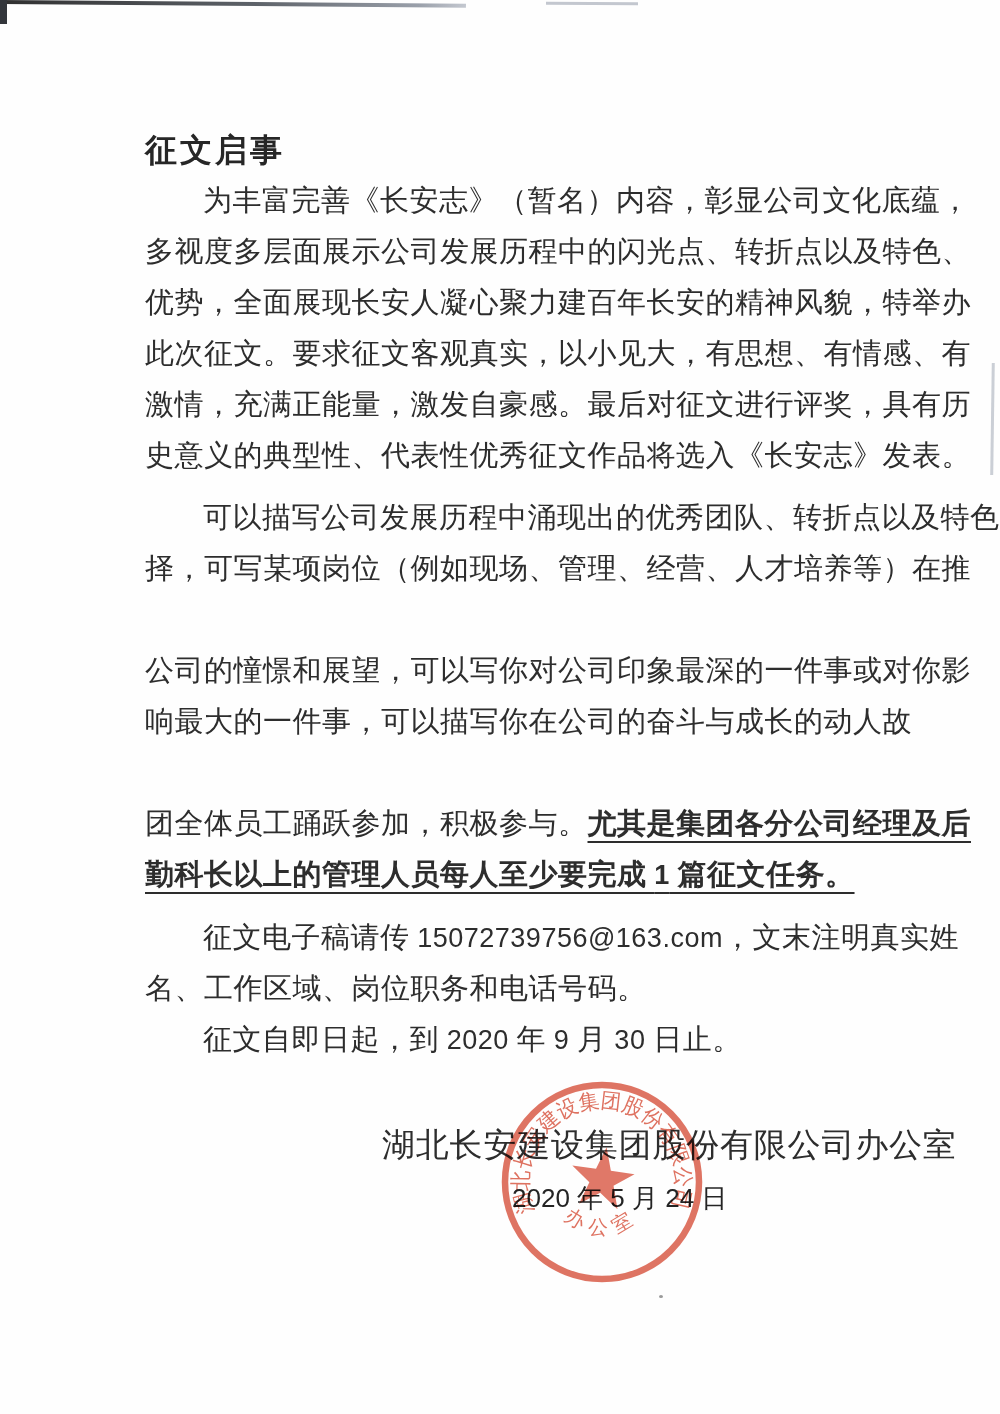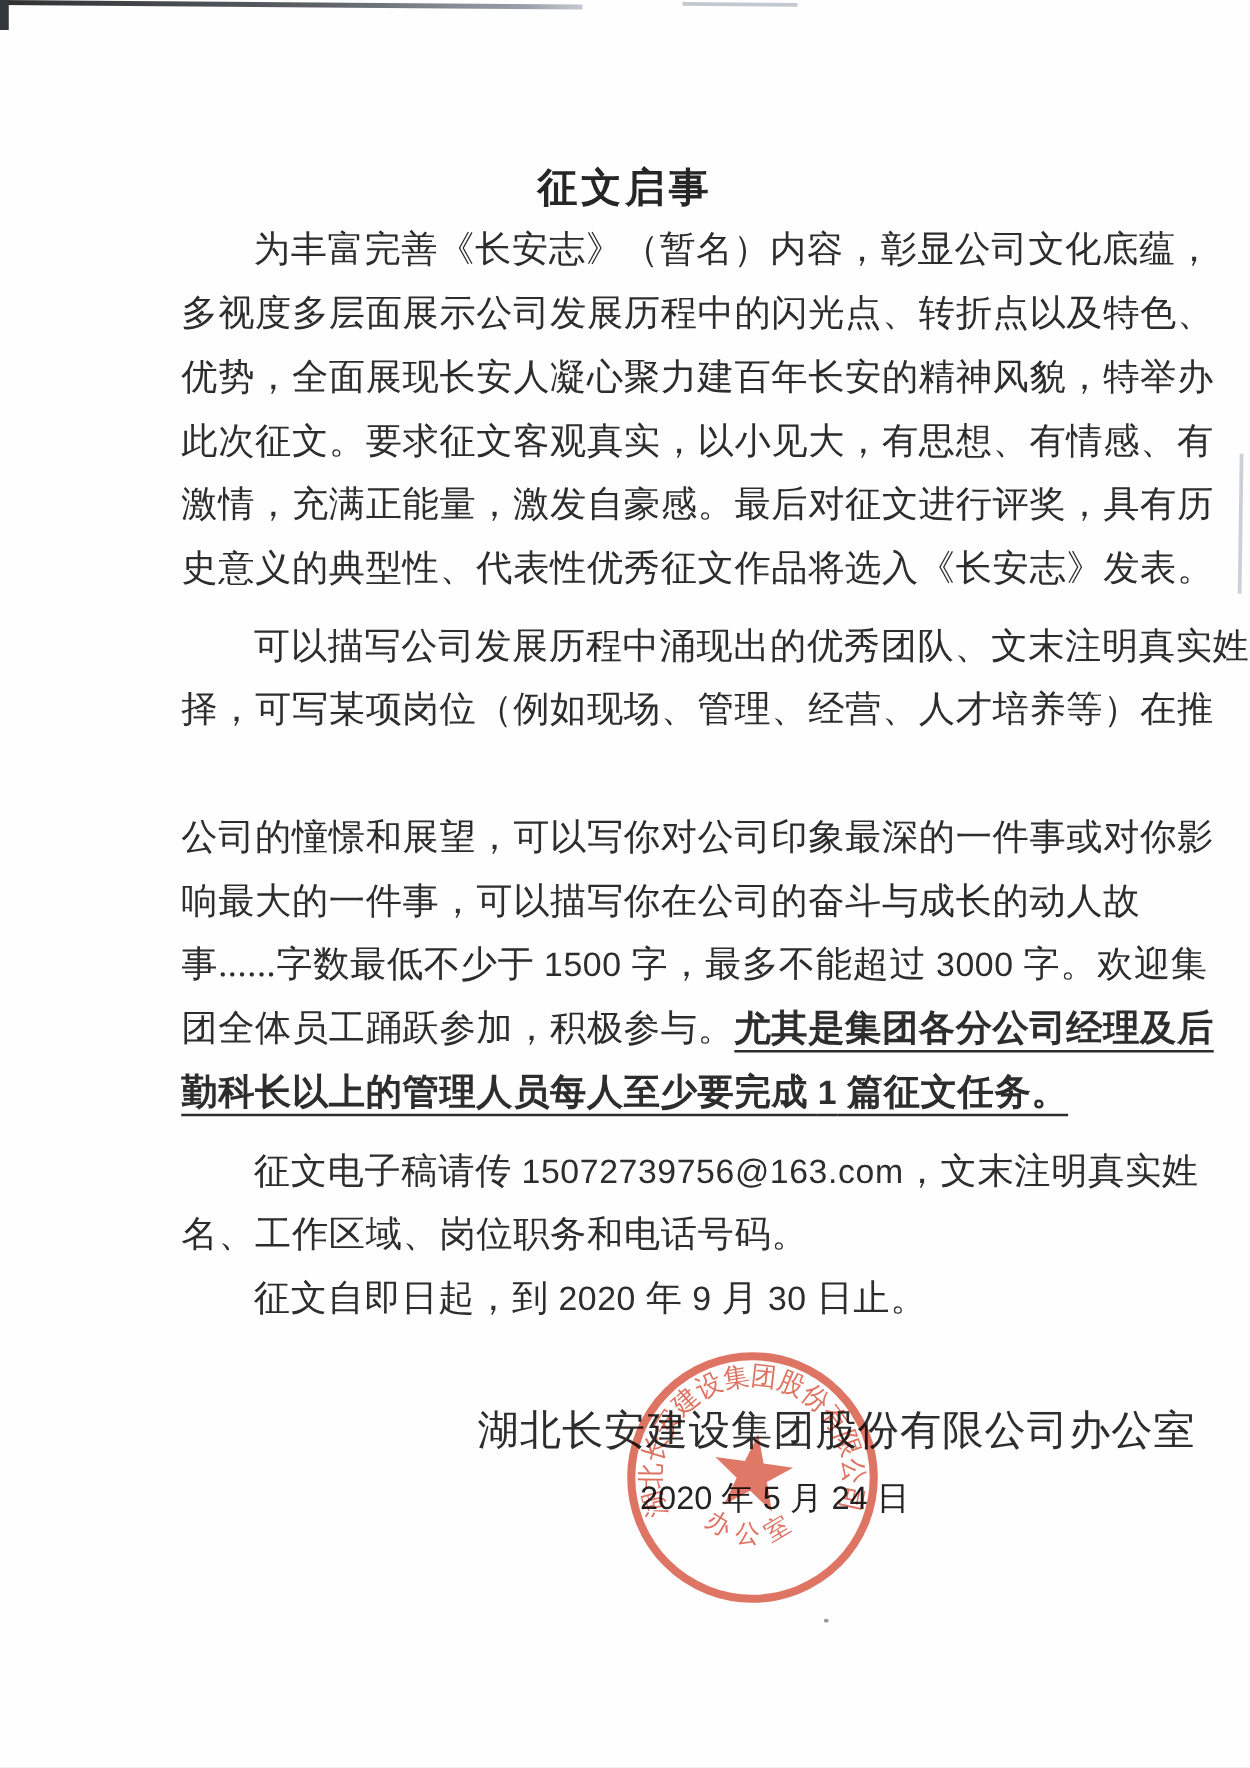--- a/index.html
+++ b/index.html
@@ -17,21 +17,21 @@
   #art-top{left:-2px;top:0;width:468px;height:4px;
     background:linear-gradient(to right,#2f2f2f,#5d6269 55%,#9aa0aa 90%,#c4c8d0);
     transform:rotate(0.45deg);transform-origin:left top;}
   #art-top2{left:546px;top:2px;width:92px;height:3px;background:#c3c7cf;transform:rotate(0.4deg);}
   #art-corner{left:0;top:0;width:7px;height:24px;background:#33363b;}
   #art-right{left:991px;top:363px;width:3px;height:112px;background:#cbcfd6;transform:rotate(0.8deg);}
   #art-dot{left:659px;top:1295px;width:4px;height:3px;background:#9a9a9a;border-radius:50%;}
 
   #doc-title{
     position:absolute;left:145px;top:126px;width:710px;
-    text-align:center;font-size:32px;font-weight:700;letter-spacing:3px;
+    font-size:32px;font-weight:700;letter-spacing:3px;
     color:#262626;line-height:48px;white-space:nowrap;
   }
   #text-block{position:absolute;left:0;top:0;width:856px;height:1414px;}
   .tline{
     position:absolute;left:145px;width:710px;height:51px;line-height:51px;
     font-size:29px;letter-spacing:0.5px;white-space:nowrap;
   }
   .tline.just{text-align:justify;text-align-last:justify;text-justify:inter-character;}
   .tline.ind{text-indent:58px;}
   .tline .lat{font-family:"Liberation Sans","DejaVu Sans",sans-serif;font-size:27px;}
@@ -69,25 +69,24 @@
 
   <div id="doc-title">征文启事</div>
 
   <div id="text-block">
       <div class="tline just ind" style="top: 175px;"><span>为丰富完善《长安志》（暂名）内容，彰显公司文化底蕴，</span></div>
       <div class="tline just" style="top: 226px;"><span>多视度多层面展示公司发展历程中的闪光点、转折点以及特色、</span></div>
       <div class="tline just" style="top: 277px;"><span>优势，全面展现长安人凝心聚力建百年长安的精神风貌，特举办</span></div>
       <div class="tline just" style="top: 328px;"><span>此次征文。要求征文客观真实，以小见大，有思想、有情感、有</span></div>
       <div class="tline just" style="top: 379px;"><span>激情，充满正能量，激发自豪感。最后对征文进行评奖，具有历</span></div>
       <div class="tline" style="top: 430px; text-align: center;"><span>史意义的典型性、代表性优秀征文作品将选入《长安志》发表。</span></div>
-      <div class="tline just ind" style="top: 492px;"><span>可以描写公司发展历程中涌现出的优秀团队、文末注明真实姓</span></div>
+      <div class="tline just ind" style="top: 492px;"><span>可以描写公司发展历程中涌现出的优秀团队、转折点以及特色</span></div>
       <div class="tline just" style="top: 543px;"><span>择，可写某项岗位（例如现场、管理、经营、人才培养等）在推</span></div>
       <div class="tline just" style="top: 645px;"><span>公司的憧憬和展望，可以写你对公司印象最深的一件事或对你影</span></div>
       <div class="tline just" style="top: 696px;"><span>响最大的一件事，可以描写你在公司的奋斗与成长的动人故</span></div>
-      <div class="tline just" style="top: 747px;"><span>事......字数最低不少于 </span><span class="lat">1500</span><span> 字，最多不能超过 </span><span class="lat">3000</span><span> 字。欢迎集</span></div>
       <div class="tline just" style="top: 798px;"><span>团全体员工踊跃参加，积极参与。</span><span class="bu">尤其是集团各分公司经理及后</span></div>
       <div class="tline" style="top: 849px;"><span class="bu">勤科长以上的管理人员每人至少要完成 </span><span class="bu lat">1</span><span class="bu"> 篇征文任务。</span></div>
       <div class="tline just ind" style="top: 912px;"><span>征文电子稿请传 </span><span class="lat">15072739756@163.com</span><span>，文末注明真实姓</span></div>
       <div class="tline" style="top: 963px;"><span>名、工作区域、岗位职务和电话号码。</span></div>
       <div class="tline ind" style="top: 1014px;"><span>征文自即日起，到 </span><span class="lat">2020</span><span> 年 </span><span class="lat">9</span><span> 月 </span><span class="lat">30</span><span> 日止。</span></div>
     </div>
 
   <div id="signature">湖北长安建设集团股份有限公司办公室</div>
   <div id="date-line">2020 年 5 月 24 日</div>
 

